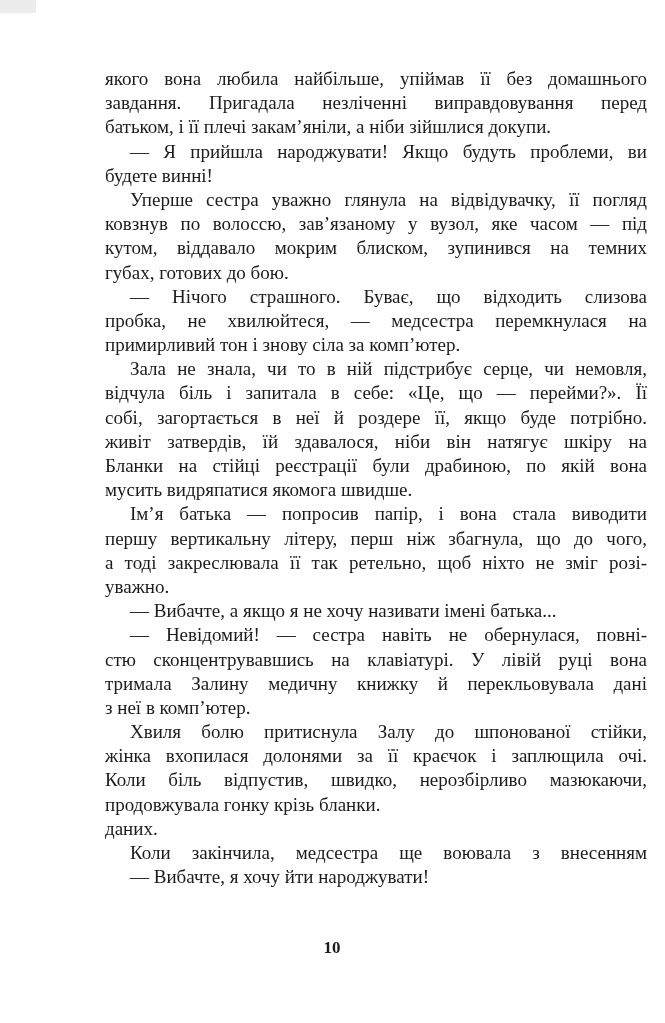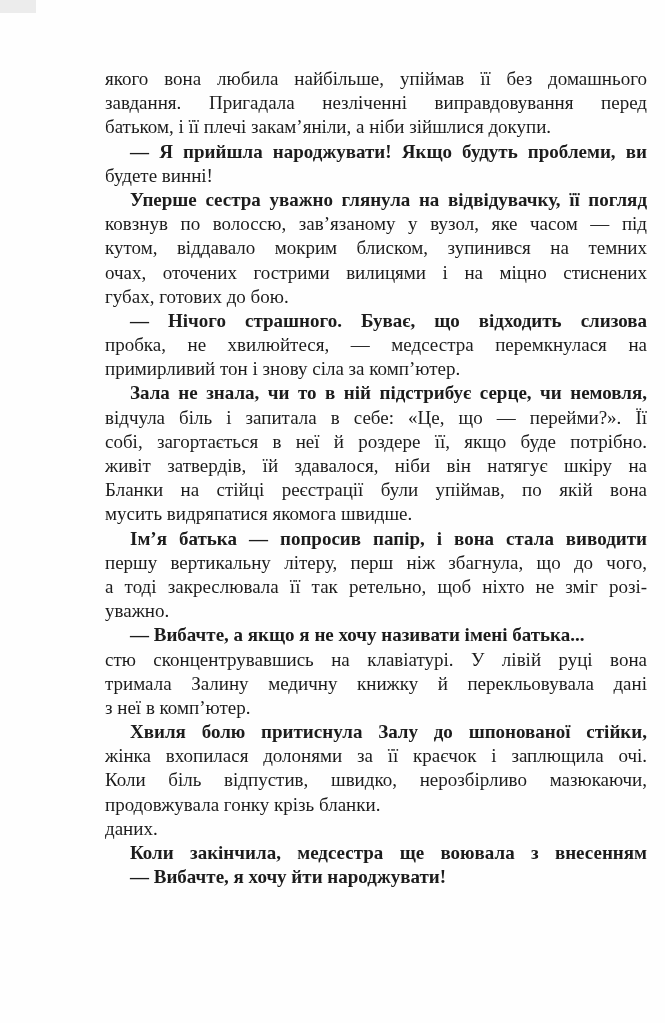--- a/index.html
+++ b/index.html
@@ -41,21 +41,20 @@
     text-align: justify;
     text-align-last: justify;
     white-space: normal;
   }
   .line.end {
     text-align: left;
     text-align-last: left;
   }
   .line.indent {
     text-indent: 25px;
-    font-weight: bold;
   }
   .folio {
     position: absolute;
     left: 61px;
     top: 938px;
     width: 542px;
     text-align: center;
     font-size: 17px;
     font-weight: bold;
     color: #1c1c1c;
@@ -73,57 +72,58 @@
         <div class="line end">батьком, і її плечі закам’яніли, а ніби зійшлися докупи.</div>
       </div>
       <div class="para">
         <div class="line indent">— Я прийшла народжувати! Якщо будуть проблеми, ви</div>
         <div class="line end">будете винні!</div>
       </div>
       <div class="para">
         <div class="line indent">Уперше сестра уважно глянула на відвідувачку, її погляд</div>
         <div class="line">ковзнув по волоссю, зав’язаному у вузол, яке часом — під</div>
         <div class="line">кутом, віддавало мокрим блиском, зупинився на темних</div>
-        <div class="line">очах, оточених гострими вилицями і на міцно стиснених</div>
         <div class="line end">губах, готових до бою.</div>
       </div>
       <div class="para">
         <div class="line indent">— Нічого страшного. Буває, що відходить слизова</div>
         <div class="line">пробка, не хвилюйтеся, — медсестра перемкнулася на</div>
         <div class="line end">примирливий тон і знову сіла за комп’ютер.</div>
       </div>
       <div class="para">
         <div class="line indent">Зала не знала, чи то в ній підстрибує серце, чи немовля,</div>
         <div class="line">відчула біль і запитала в себе: «Це, що — перейми?». Її</div>
         <div class="line">собі, загортається в неї й роздере її, якщо буде потрібно.</div>
         <div class="line">живіт затвердів, їй здавалося, ніби він натягує шкіру на</div>
-        <div class="line">Бланки на стійці реєстрації були упіймав, по якій вона</div>
+        <div class="line">Бланки на стійці реєстрації були драбиною, по якій вона</div>
         <div class="line end">мусить видряпатися якомога швидше.</div>
       </div>
       <div class="para">
         <div class="line indent">Ім’я батька — попросив папір, і вона стала виводити</div>
         <div class="line">першу вертикальну літеру, перш ніж збагнула, що до чого,</div>
         <div class="line">а тоді закреслювала її так ретельно, щоб ніхто не зміг розі-</div>
         <div class="line end">уважно.</div>
       </div>
       <div class="para">
         <div class="line end indent">— Вибачте, а якщо я не хочу називати імені батька...</div>
       </div>
       <div class="para">
+        <div class="line indent">— Невідомий! — сестра навіть не обернулася, повні-</div>
         <div class="line">стю сконцентрувавшись на клавіатурі. У лівій руці вона</div>
         <div class="line">тримала Залину медичну книжку й перекльовувала дані</div>
         <div class="line end">з неї в комп’ютер.</div>
       </div>
       <div class="para">
         <div class="line indent">Хвиля болю притиснула Залу до шпонованої стійки,</div>
         <div class="line">жінка вхопилася долонями за її краєчок і заплющила очі.</div>
         <div class="line">Коли біль відпустив, швидко, нерозбірливо мазюкаючи,</div>
         <div class="line end">продовжувала гонку крізь бланки.</div>
       </div>
       <div class="para">
         <div class="line end">даних.</div>
         <div class="line indent">Коли закінчила, медсестра ще воювала з внесенням</div>
       </div>
       <div class="para">
         <div class="line end indent">— Вибачте, я хочу йти народжувати!</div>
       </div>
     </div>
+  <div class="folio">10</div>
 </div>
 
 </body></html>

